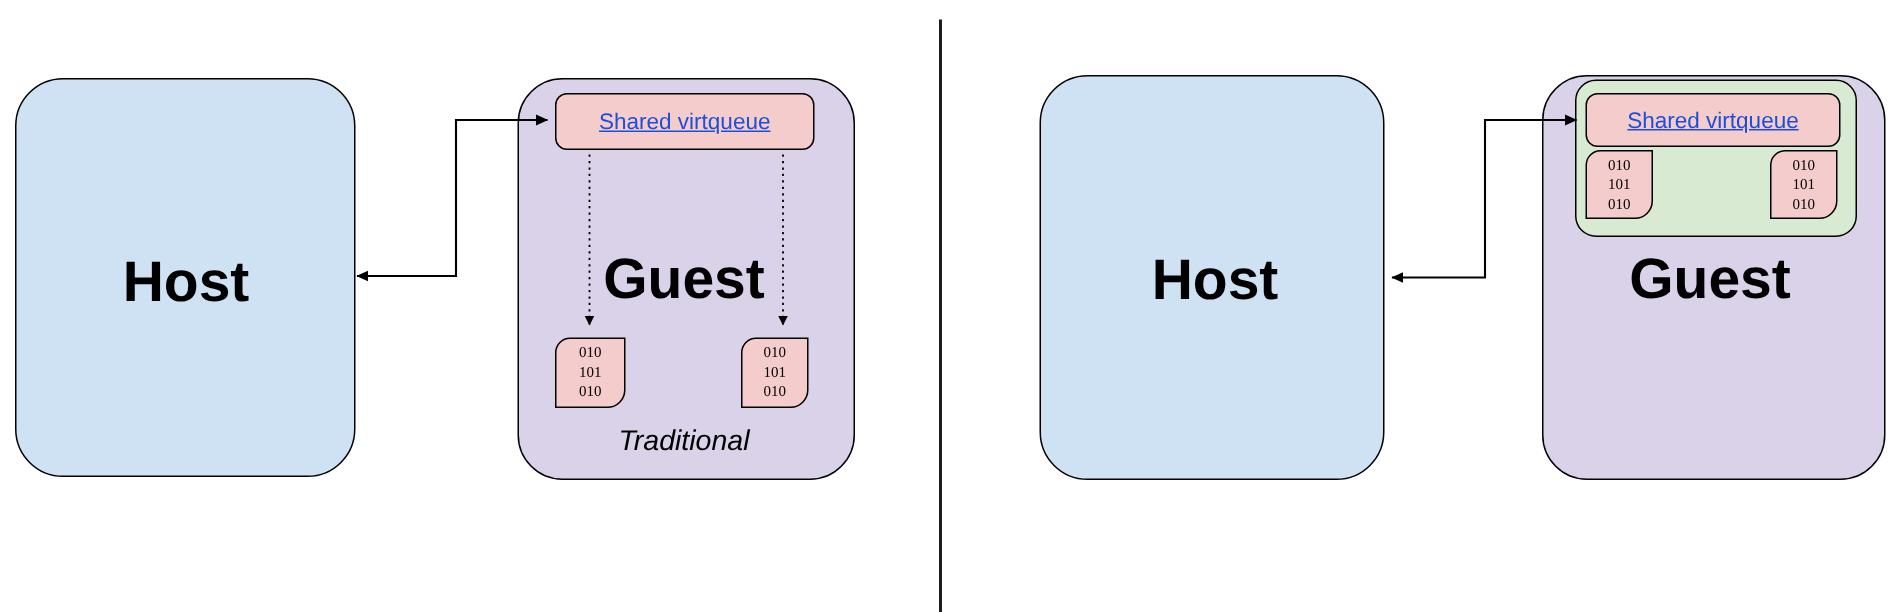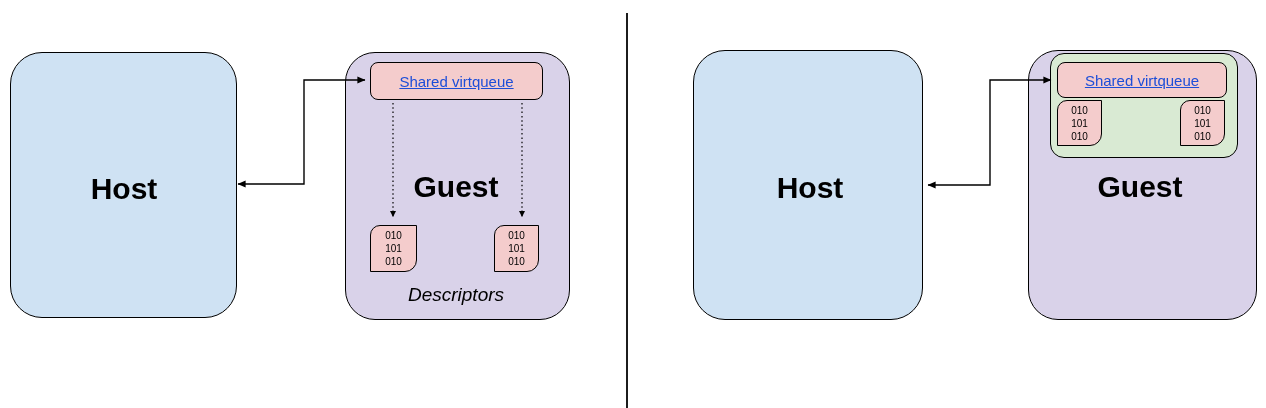--- a/index.html
+++ b/index.html
@@ -51,25 +51,26 @@
     border-radius: 10px 0 12px 0;
     z-index: 2;
     display: flex;
     align-items: center;
     justify-content: center;
     text-align: left;
     font-size: 10px;
     line-height: 13px;
     white-space: pre-line;
     color: #000000;
+    font-family: Liberation Serif, serif;
   }
   .big-label {
     position: absolute;
     transform: translate(-50%, -50%);
-    font-size: 30px;
+    font-size: 38px;
     font-weight: bold;
     color: #000000;
     z-index: 4;
     white-space: nowrap;
   }
   .descriptors-caption {
     position: absolute;
     transform: translate(-50%, -50%);
     font-size: 19px;
     font-style: italic;
@@ -122,21 +123,21 @@
   <div class="box virtqueue-box" style="left:370px; top:62px; width:173px; height:38px;">Shared virtqueue</div>
 
   <div class="box descriptor-box" style="left:370px; top:225px; width:47px; height:47px;">010
 101
 010</div>
   <div class="box descriptor-box" style="left:494px; top:225px; width:45px; height:47px;">010
 101
 010</div>
 
   <div class="big-label" style="left:456px; top:187px;">Guest</div>
-  <div class="descriptors-caption" style="left:456px; top:295px;">Descriptors</div>
+  <div class="descriptors-caption" style="left:456px; top:295px;">Traditional</div>
 
 
   <div class="divider" style="left:626px; top:13px; height:395px;"></div>
 
   <div class="box host-box" style="left:693px; top:50px; width:230px; height:270px;"></div>
   <div class="big-label" style="left:810px; top:188px;">Host</div>
 
   <div class="box guest-box" style="left:1028px; top:50px; width:229px; height:270px;"></div>
   <div class="box window-box" style="left:1050px; top:53px; width:188px; height:105px;"></div>
   <div class="box virtqueue-box" style="left:1057px; top:62px; width:170px; height:36px;">Shared virtqueue</div>

